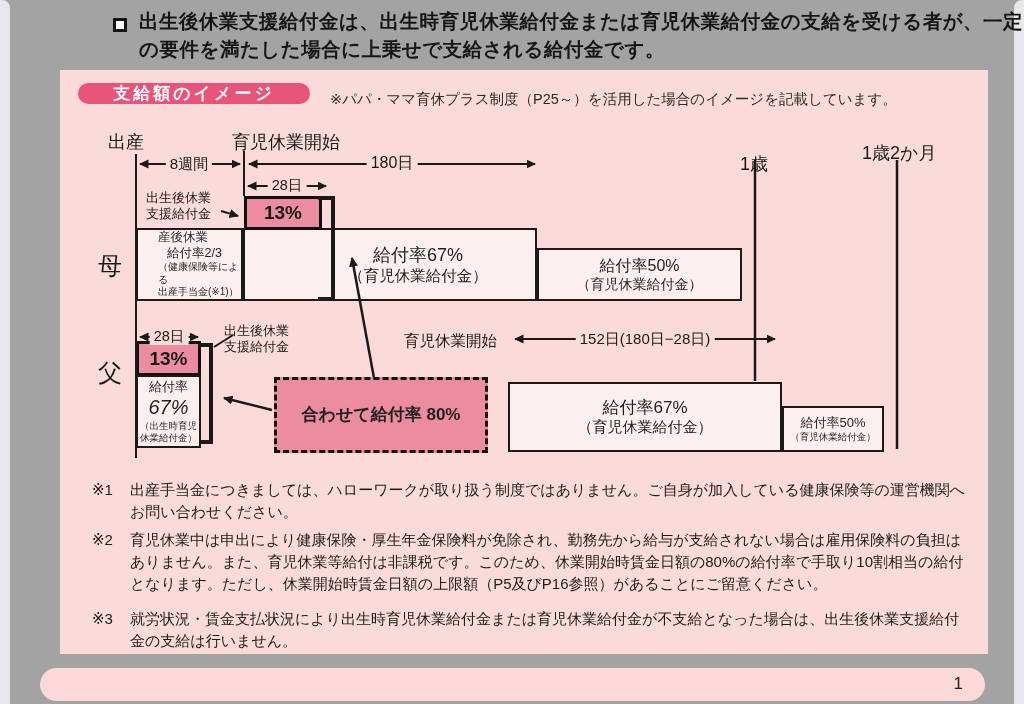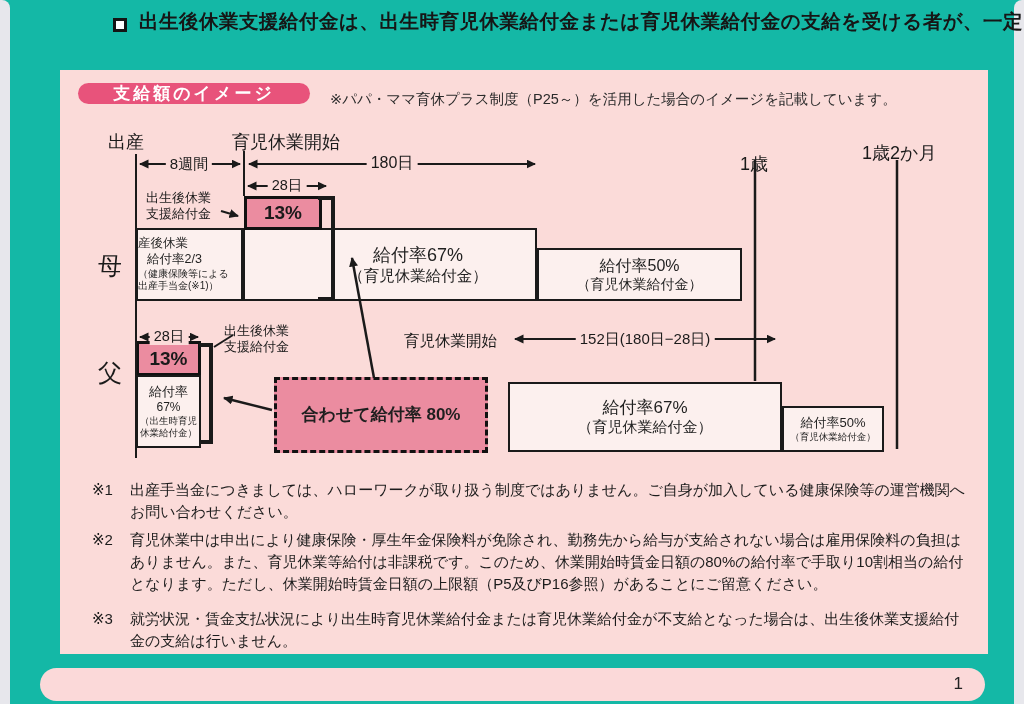--- a/index.html
+++ b/index.html
@@ -1,18 +1,18 @@
 <!DOCTYPE html>
 <html><head>
 <meta charset="utf-8">
 <style>
   * { margin: 0; padding: 0; box-sizing: border-box; }
   html, body { background: #ffffff; }
   body { font-family: "Liberation Sans", "DejaVu Sans", sans-serif; color: #1f1f1f; }
-  .screen { position: relative; width: 1024px; height: 704px; background: #14b8a6; overflow: hidden; }
+  .screen { position: relative; width: 1024px; height: 704px; background: #a3a3a3; overflow: hidden; }
   .edge { position: absolute; top: 0; bottom: 0; width: 10px; background: #e7e7ec; }
   .edge.left { left: 0; border-radius: 0 8px 0 0; }
   .edge.right { right: 0; border-radius: 8px 0 0 0; }
 
   
   .bullet { position: absolute; left: 113px; top: 18px; width: 14px; height: 14px; border: 3px solid #141414; background: #fff; }
   .hline { position: absolute; left: 139px; font-size: 19.5px; font-weight: 600; color: #161616; letter-spacing: 0.5px; white-space: nowrap; }
   .hline.l1 { top: 8px; }
   .hline.l2 { top: 36px; }
 
@@ -51,34 +51,35 @@
 </style>
 </head>
 <body>
 
 <div class="screen">
   <div class="edge left"></div>
   <div class="edge right"></div>
 
   <div class="bullet"></div>
   <div class="hline l1">出生後休業支援給付金は、出生時育児休業給付金または育児休業給付金の支給を受ける者が、一定</div>
+  <div class="hline l2">の要件を満たした場合に上乗せで支給される給付金です。</div>
 
   <div class="panel"></div>
   <div class="badge">支給額のイメージ</div>
   <div class="note">※パパ・ママ育休プラス制度（P25～）を活用した場合のイメージを記載しています。</div>
 
   <div class="tl-label" style="left:108px; top:130px;">出産</div>
   <div class="tl-label" style="left:232px; top:130px;">育児休業開始</div>
   <div class="tl-label" style="left:740px; top:136px;margin-top:16px;">1歳</div>
   <div class="tl-label" style="left:862px; top:141px;">1歳2か月</div>
 
   <div class="rowlab" style="left:98px; top:250px;">母</div>
   <div class="rowlab" style="left:98px; top:357px;">父</div>
 
-  <div class="box" style="left:136px; top:228px; width:107px; height:73px; align-items:flex-start; text-align:left; padding-left:0;">
+  <div class="box" style="left:136px; top:228px; width:107px; height:73px; align-items:flex-start; text-align:left; padding-left:20px;">
     <span style="font-size:12.5px;">産後休業</span>
     <span style="font-size:12.5px; padding-left:9px;">給付率2/3</span>
     <span style="font-size:10px;">（健康保険等による</span>
     <span style="font-size:10px;">出産手当金(※1)）</span>
   </div>
   <div class="box" style="left:243px; top:228px; width:294px; height:73px; padding-left:56px;">
     <span style="font-size:18px;">給付率67%</span>
     <span style="font-size:15.5px;">（育児休業給付金）</span>
   </div>
   <div class="box" style="left:537px; top:248px; width:205px; height:53px;">
@@ -87,21 +88,21 @@
   </div>
   <div class="box-dark" style="left:244px; top:196px; width:78px; height:34px;">13%</div>
   <div class="smalllab" style="left:146px; top:190px;">
     <span>出生後休業</span><br>
     <span>支援給付金</span>
   </div>
 
   <div class="box-dark" style="left:136px; top:341px; width:65px; height:35px;">13%</div>
   <div class="box" style="left:136px; top:375px; width:65px; height:73px;">
     <span style="font-size:13px;">給付率</span>
-    <span style="font-size:12px;">67%</span>
+    <span style="font-size:20px;font-style:italic;">67%</span>
     <span style="font-size:9.5px;">（出生時育児</span>
     <span style="font-size:9.5px;">休業給付金）</span>
   </div>
   <div class="smalllab" style="left:224px; top:323px;">
     <span>出生後休業</span><br>
     <span>支援給付金</span>
   </div>
   <div class="dashed-box" style="left:274px; top:377px; width:214px; height:76px;">
     <span style="font-size:17px; font-weight:600;">合わせて給付率 80%</span>
   </div>

